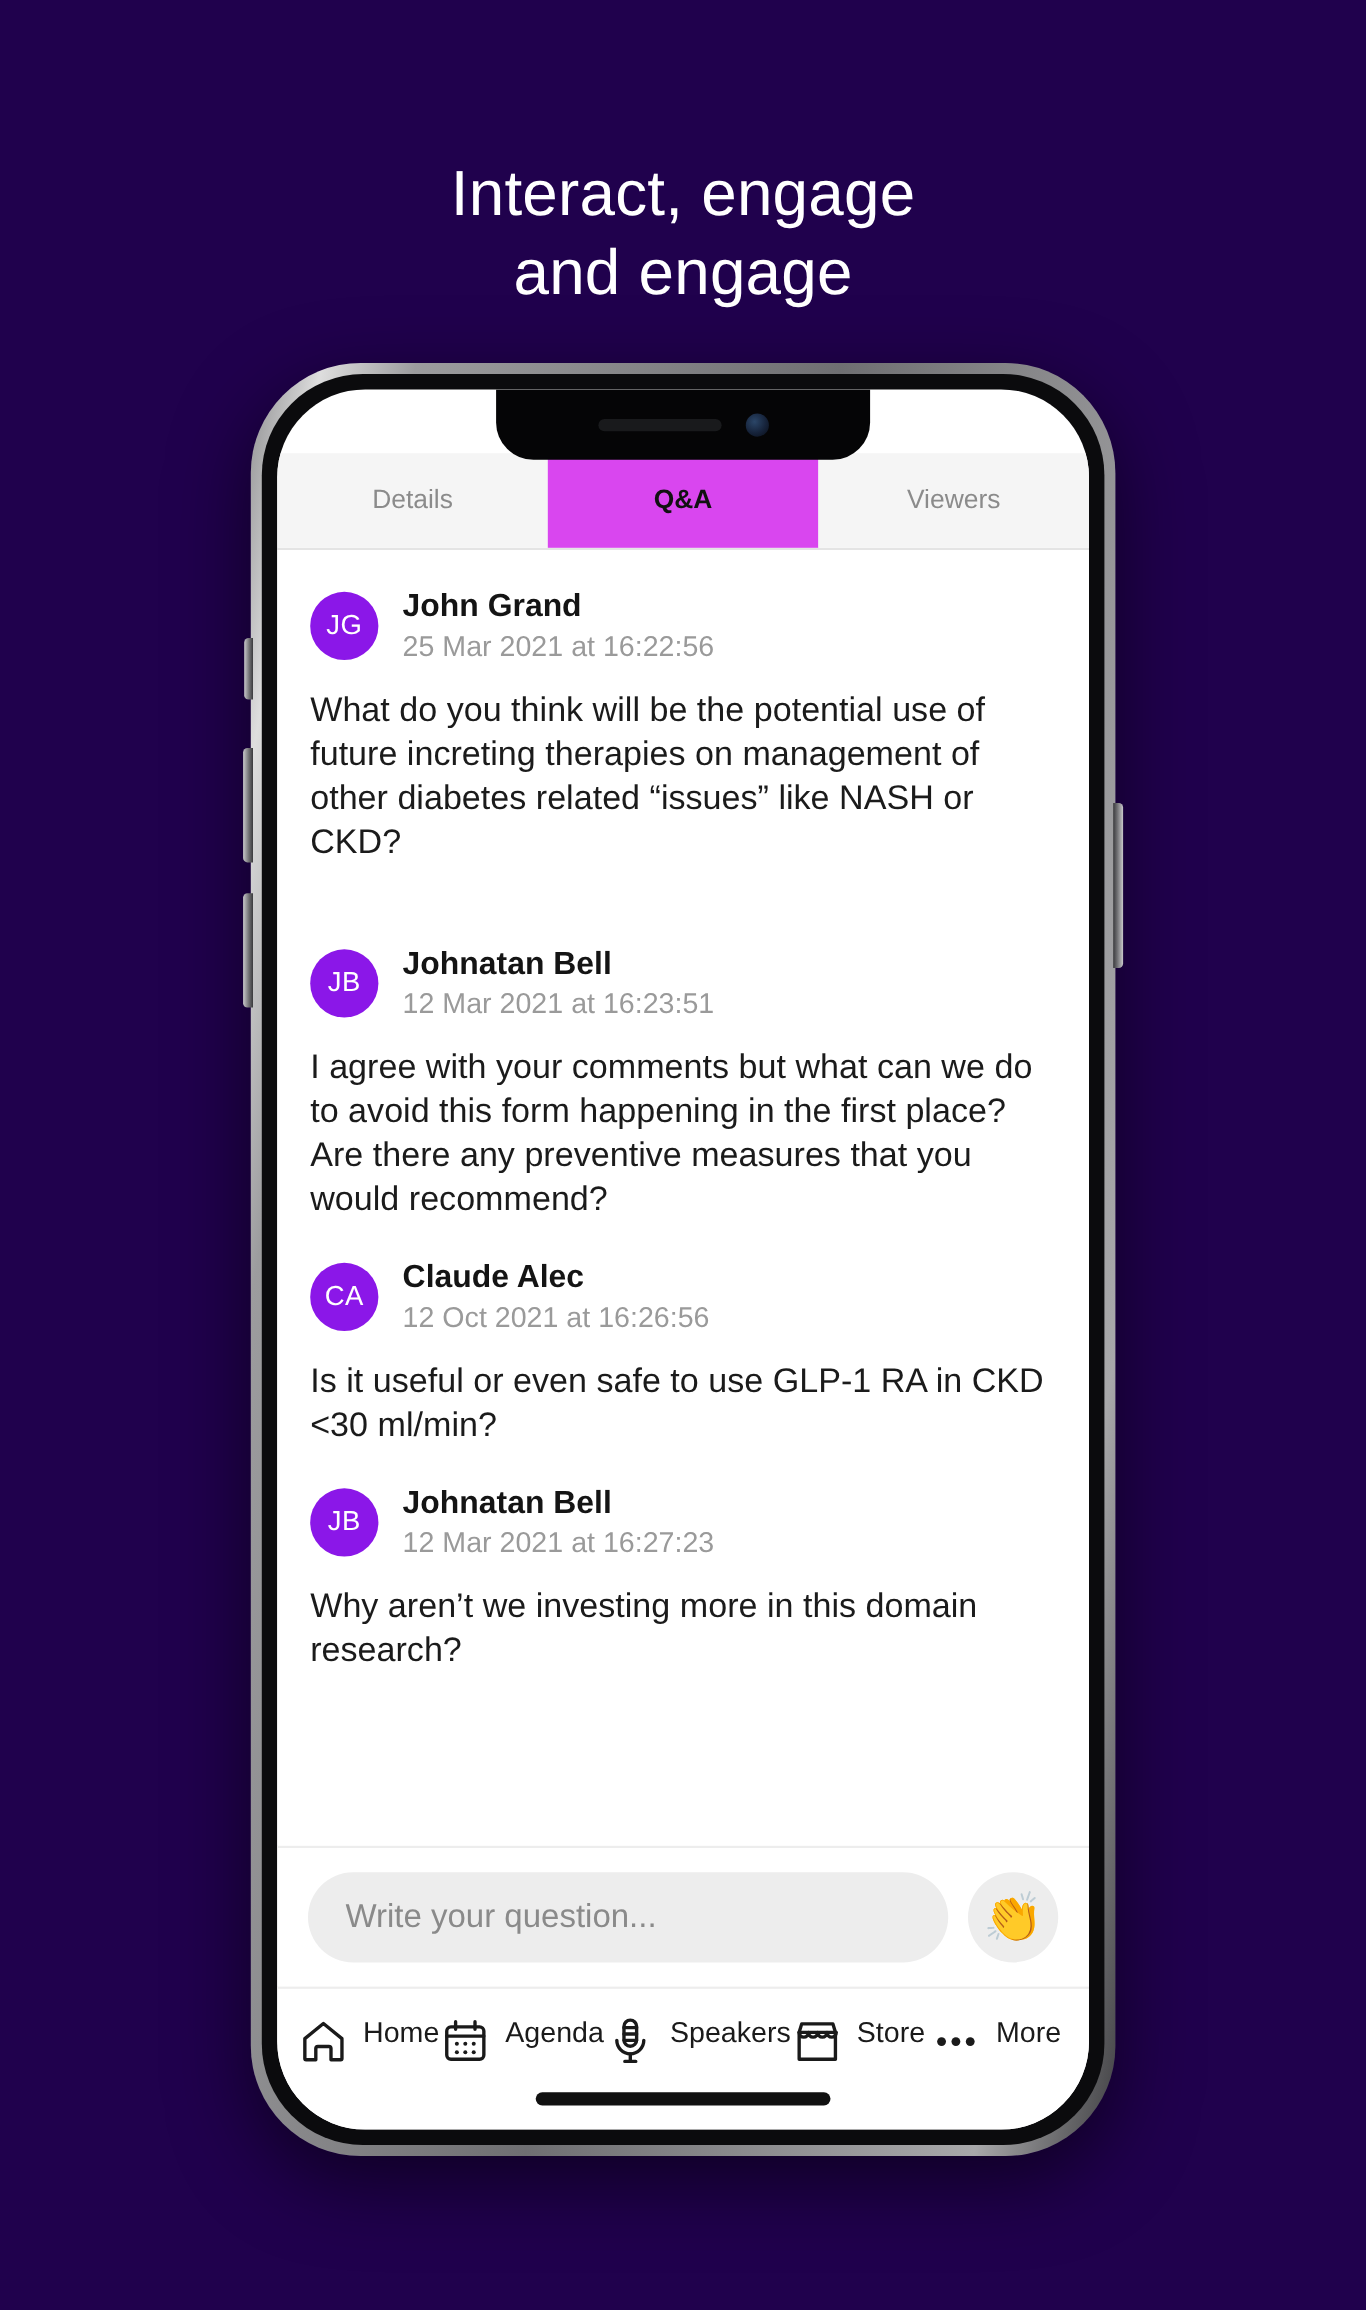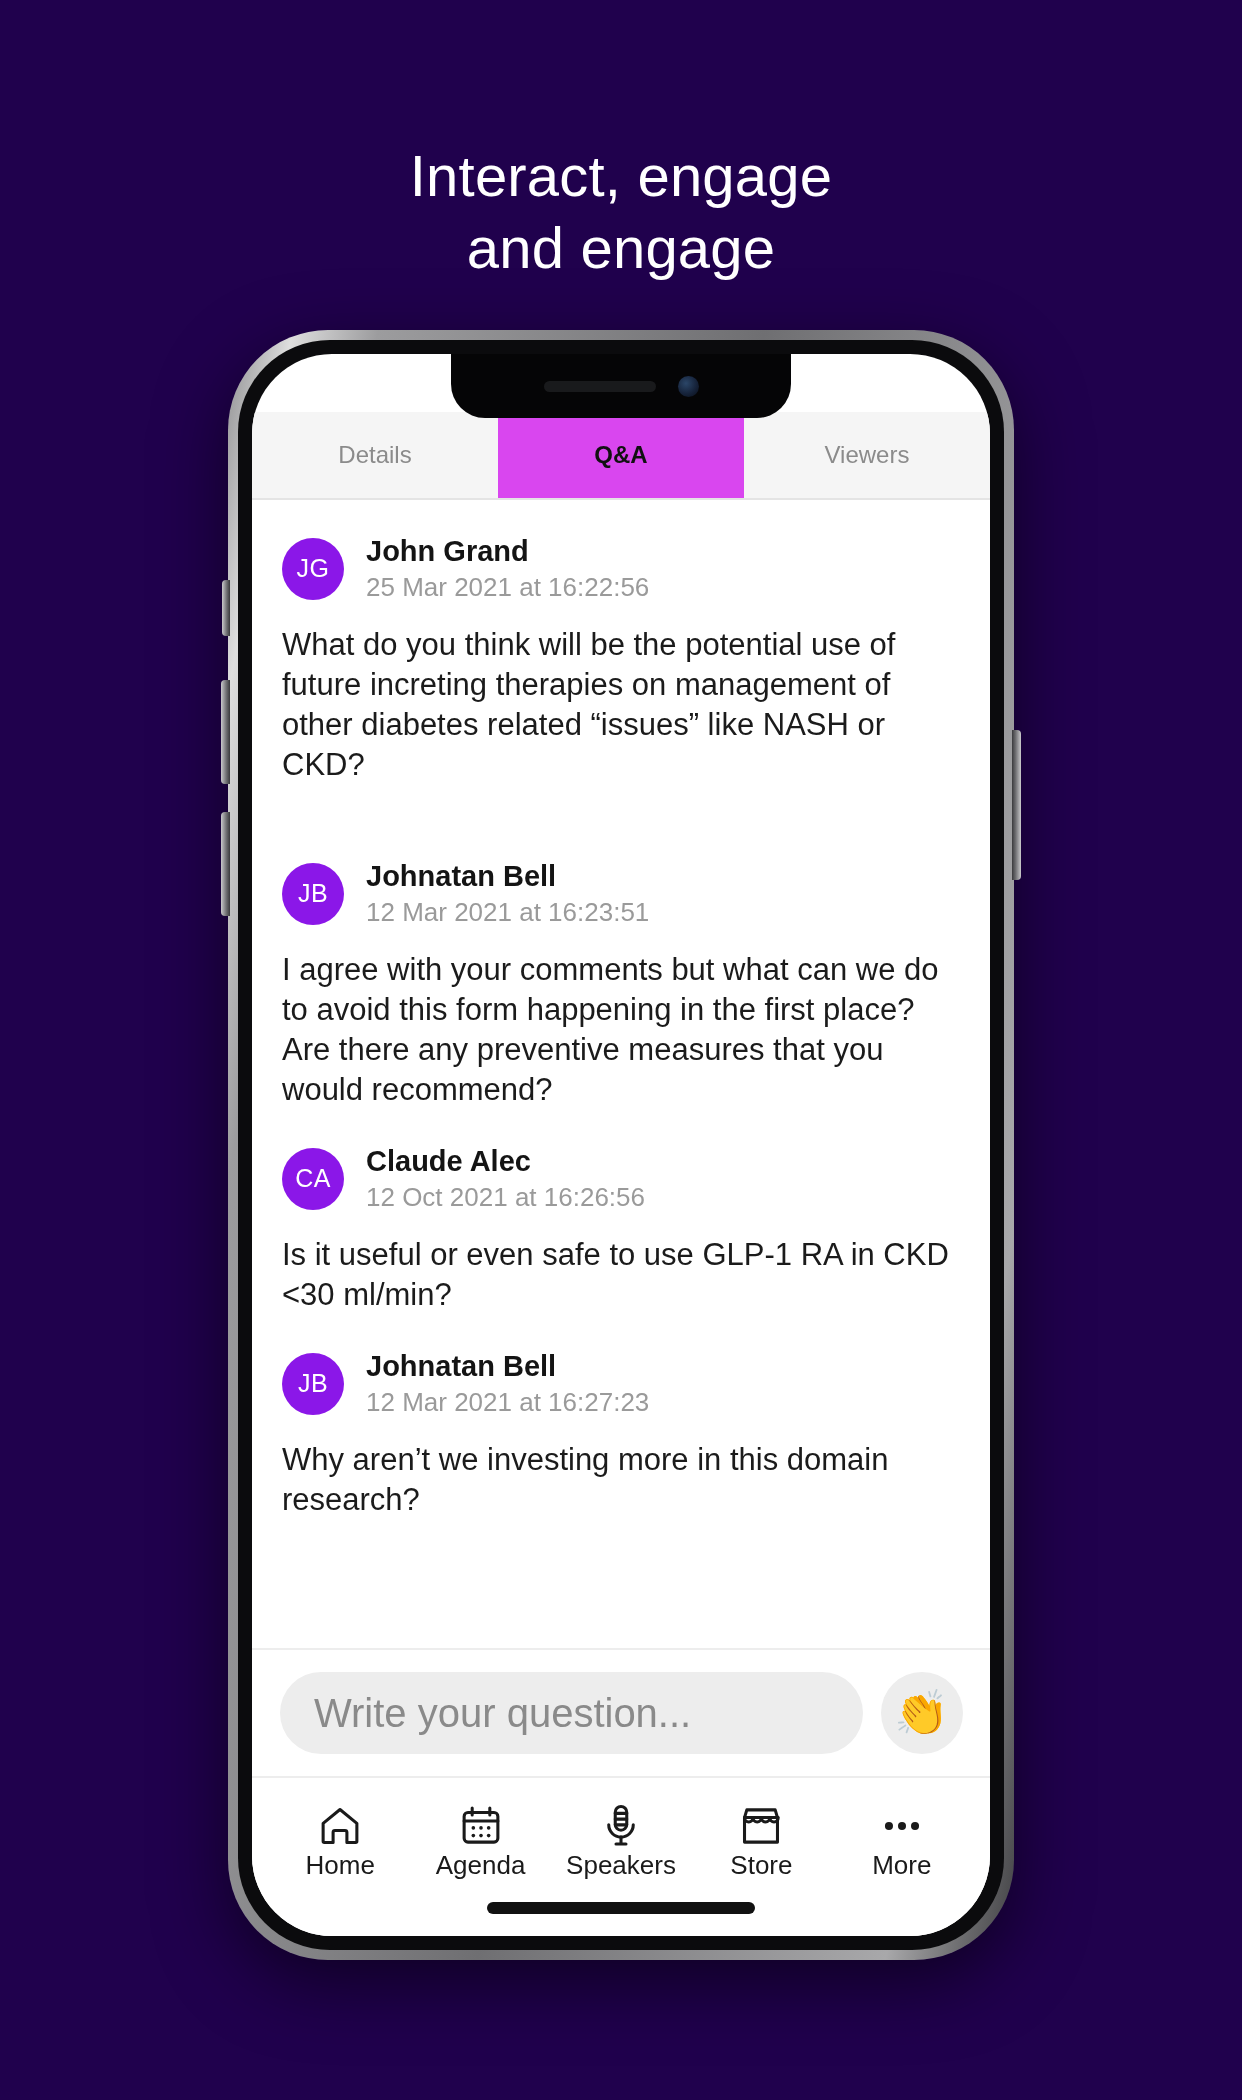--- a/index.html
+++ b/index.html
@@ -167,21 +167,21 @@
   }
   .composer-input {
     flex: 1 1 auto;
     height: 82px;
     border-radius: 41px;
     background: #ededed;
     display: flex;
     align-items: center;
     padding: 0 34px;
     color: #8a8a8a;
-    font-size: 40px;
+    font-size: 30px;
     border: none;
     outline: none;
     font-family: "Liberation Sans", sans-serif;
   }
   .composer-input::placeholder { color: #8a8a8a; }
   .clap-button {
     width: 82px; height: 82px;
     border-radius: 50%;
     background: #ededed;
     display: flex; align-items: center; justify-content: center;
@@ -195,22 +195,22 @@
   .bottom-nav {
     flex: 0 0 auto;
     background: #ffffff;
     border-top: 2px solid #ededed;
     display: flex;
     padding: 24px 18px 6px 18px;
   }
   .nav-item {
     flex: 1;
     display: flex;
-    flex-direction: column;
-    align-items: center;
+    flex-direction: row;
+    gap: 12px;
     color: #1a1a1a;
   }
   .nav-icon { width: 48px; height: 48px; display: flex; align-items: center; justify-content: center; }
   .nav-icon svg { width: 46px; height: 46px; display: block; }
   .nav-label { font-size: 26px; color: #1a1a1a; line-height: 30px; }
 
   .home-indicator {
     flex: 0 0 auto;
     background: #ffffff;
     padding: 16px 0 22px 0;

